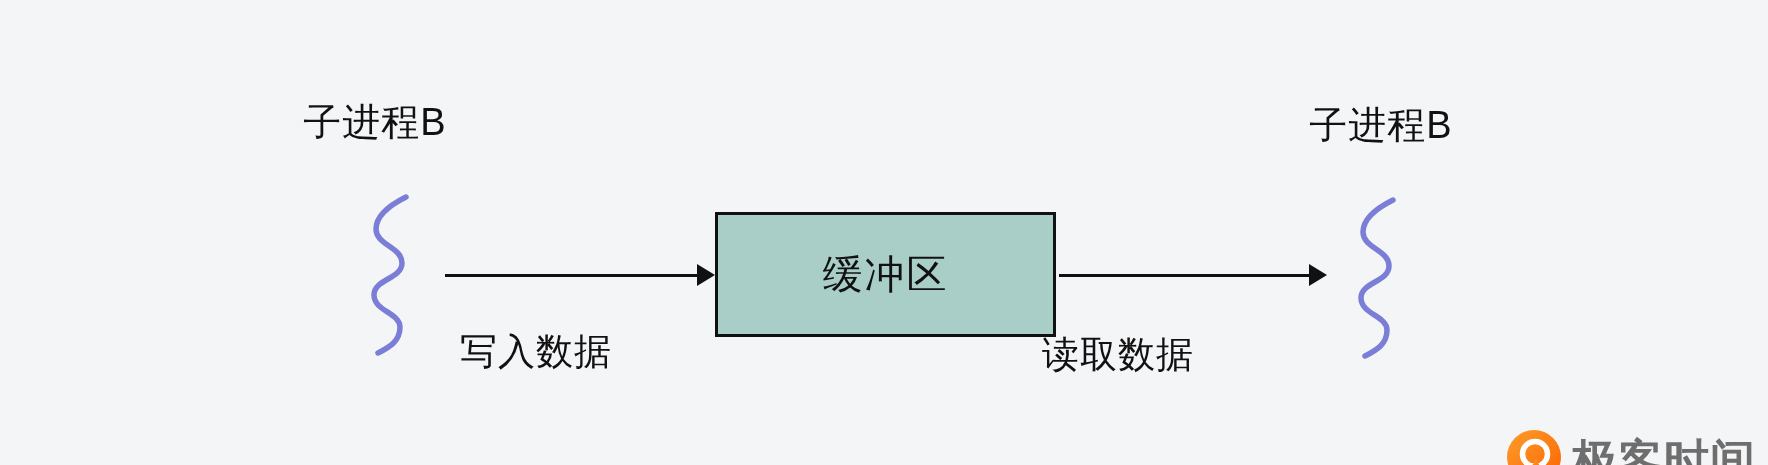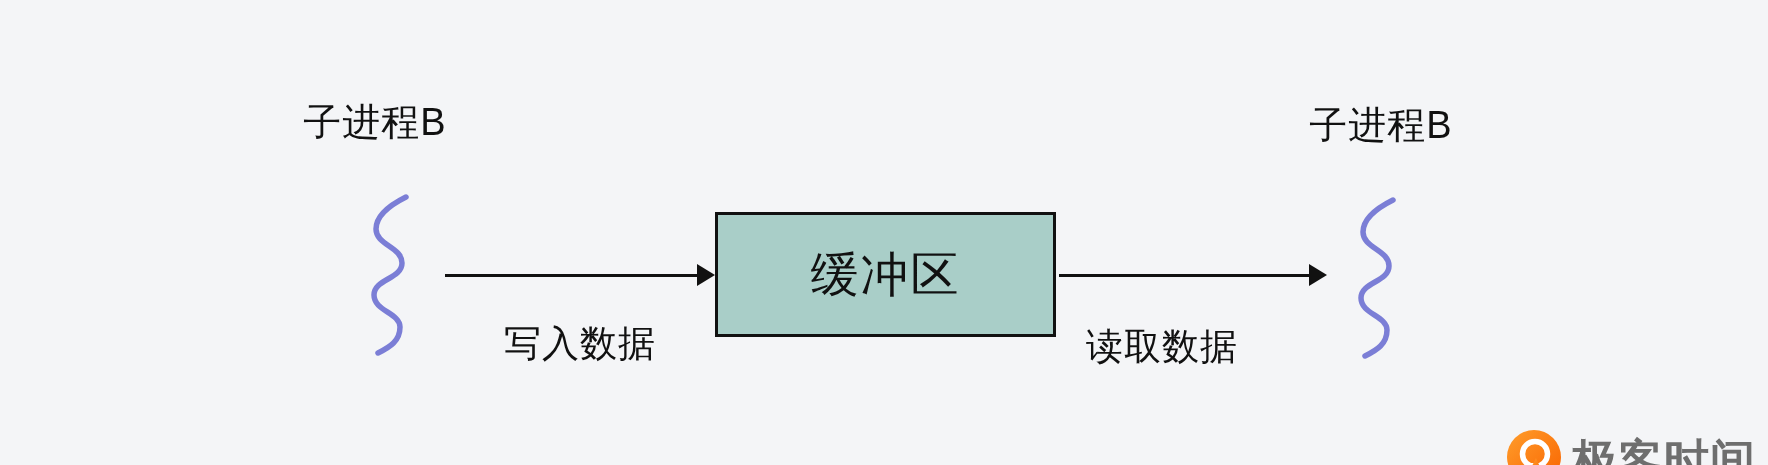--- a/index.html
+++ b/index.html
@@ -15,30 +15,30 @@
     font-family:"Liberation Sans","DejaVu Sans",sans-serif;
     overflow:hidden;
   }
   .abs{position:absolute;}
   .proc-label{
     width:240px;text-align:center;
     font-size:38px;color:var(--label);
     letter-spacing:1px;white-space:nowrap;
   }
   .flow-label{
-    width:240px;text-align:center;
+    width:240px;
     font-size:37px;color:var(--label);
-    letter-spacing:1px;white-space:nowrap;
+    letter-spacing:1px;white-space:nowrap;margin-top:8px;
   }
   .buffer-box{
     left:715px;top:212px;width:341px;height:125px;
     background:var(--box-fill);
     border:3px solid var(--box-border);
     display:flex;align-items:center;justify-content:center;
-    font-size:48px;color:var(--label);letter-spacing:2px;
+    font-size:40px;color:var(--label);letter-spacing:2px;
   }
   .arrow-line{
     height:3px;background:var(--arrow);top:274px;
   }
   .arrow-head{
     width:0;height:0;top:264px;
     border-top:11px solid transparent;
     border-bottom:11px solid transparent;
     border-left:18px solid var(--arrow);
   }

